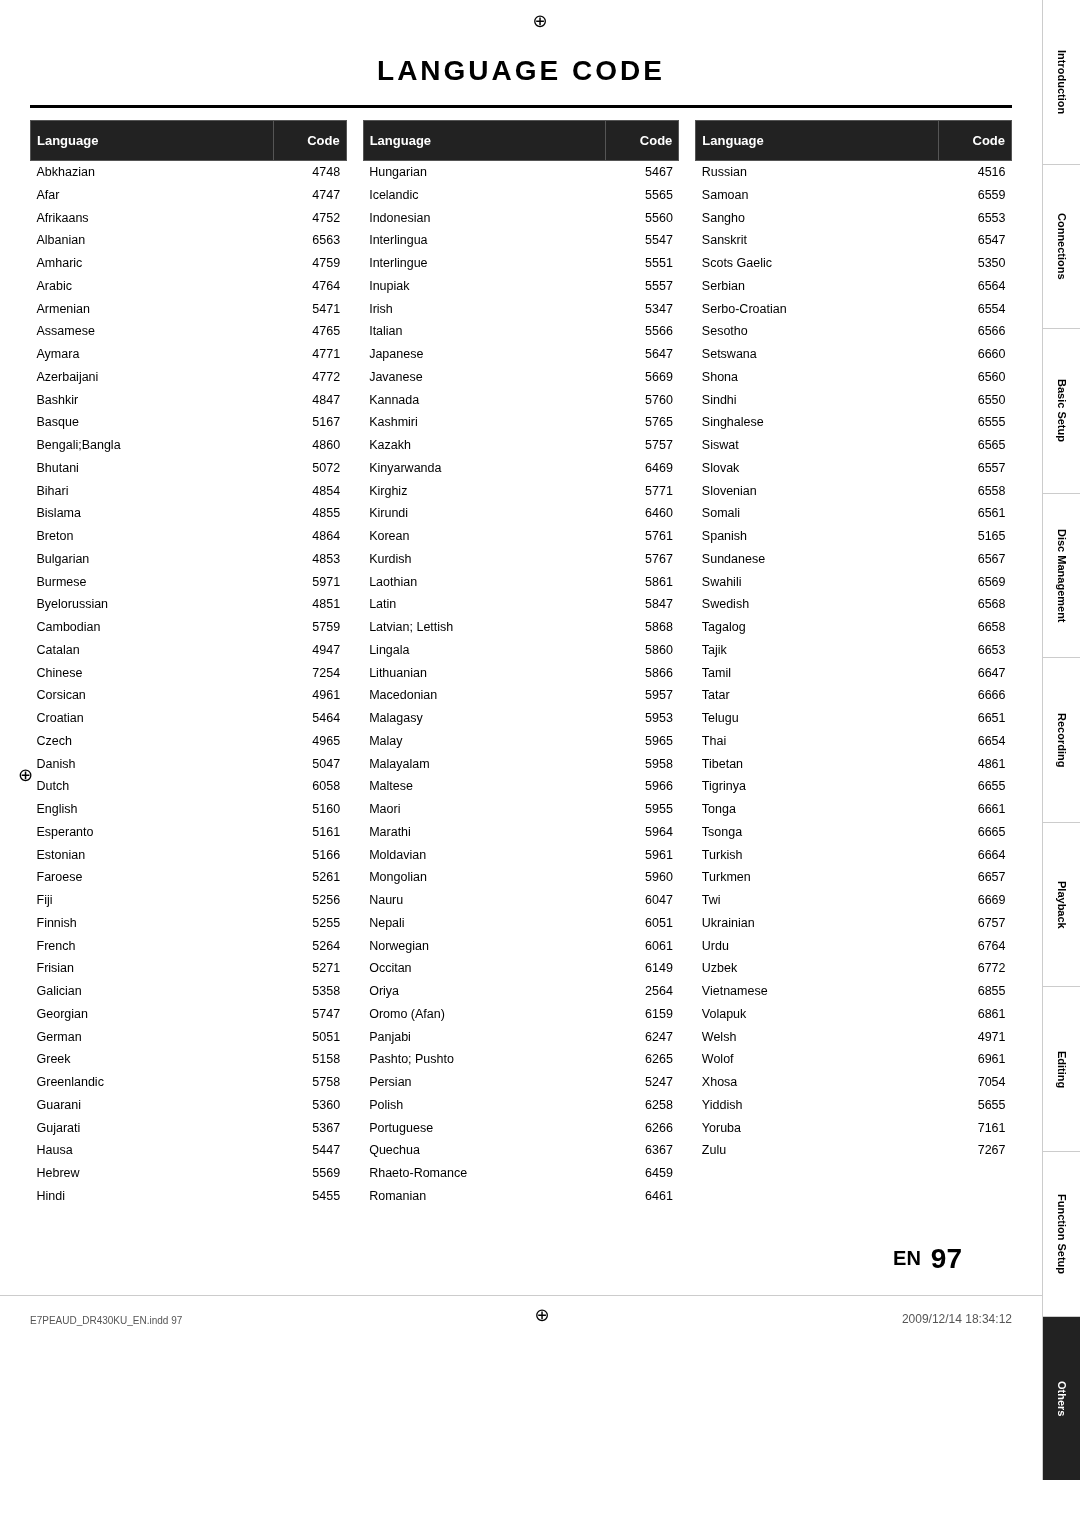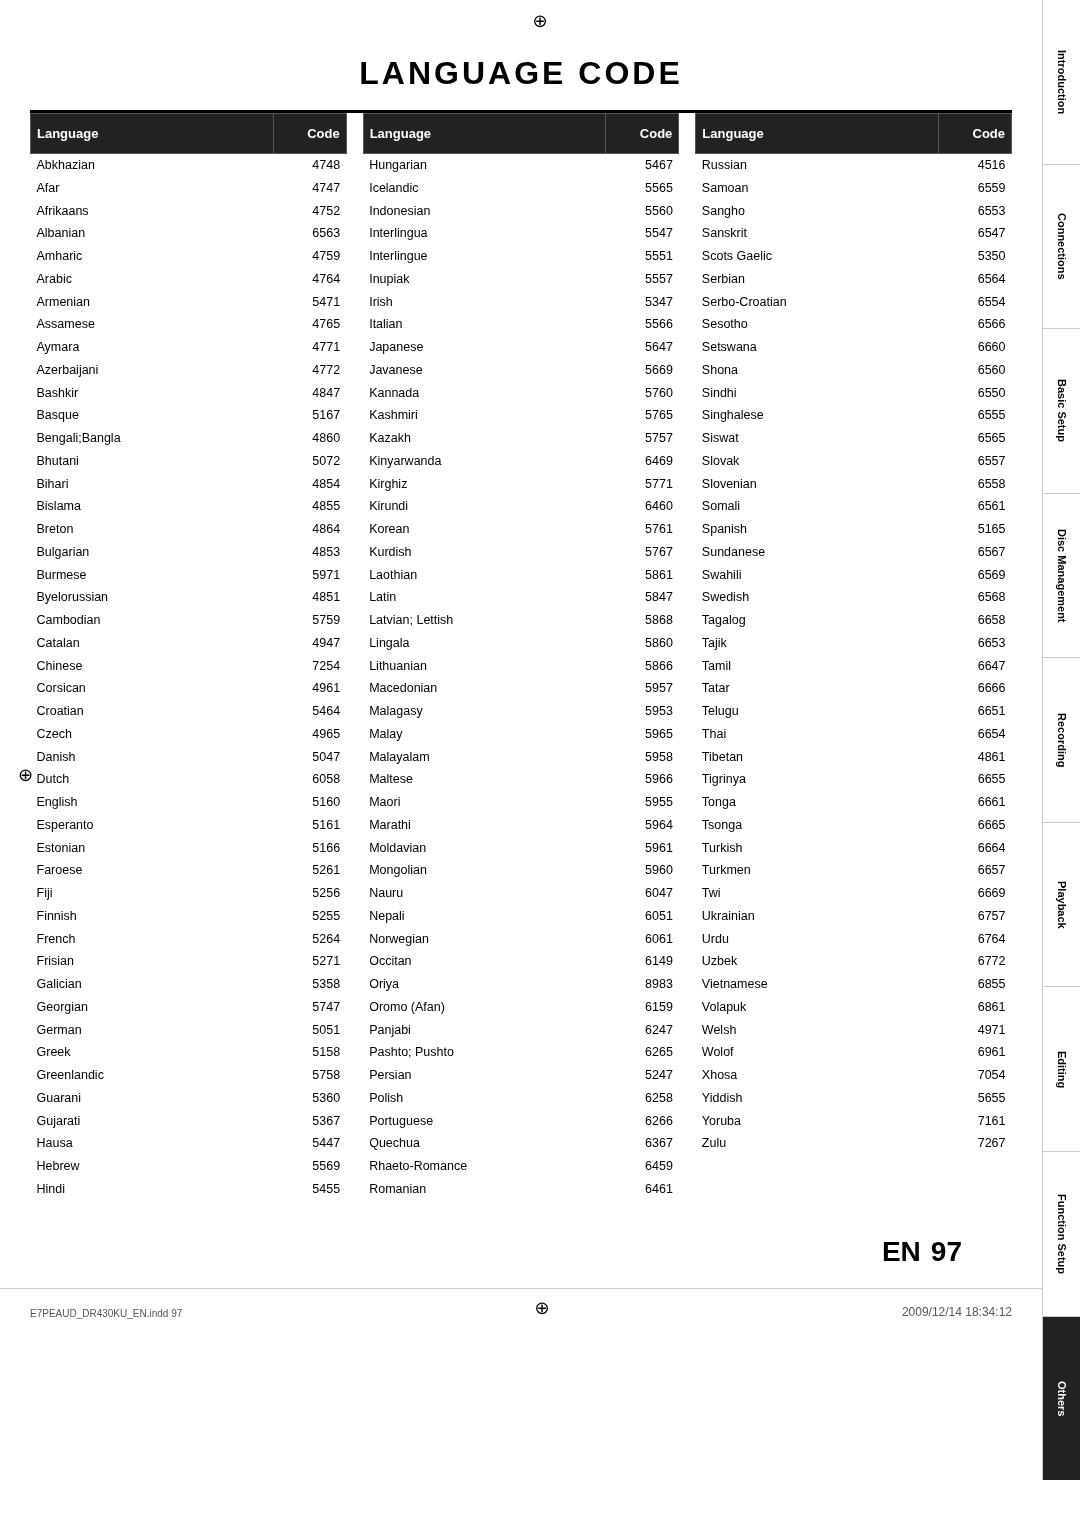--- a/index.html
+++ b/index.html
@@ -55,26 +55,26 @@
 
     
     .main-content {
       margin-right: 38px;
       padding: 0 30px 20px 30px;
     }
 
     
     .page-title {
       text-align: center;
-      font-size: 32px;
+      font-size: 28px;
       font-weight: 900;
       letter-spacing: 3px;
       padding: 18px 0 18px 0;
       border-bottom: 3px solid #000;
-      margin-bottom: 0;
+      margin-bottom: 12px;
     }
 
     
     .tables-wrapper {
       display: flex;
       gap: 0;
       align-items: flex-start;
       margin-top: 0;
     }
 
@@ -136,21 +136,21 @@
     }
     .footer-right {
       font-size: 12px;
       color: #555;
     }
     .page-number {
       font-size: 28px;
       font-weight: bold;
     }
     .en-label {
-      font-size: 28px;
+      font-size: 20px;
       font-weight: bold;
       margin-right: 10px;
     }
 
     
     .left-mark {
       position: absolute;
       left: 18px;
       top: 50%;
       font-size: 18px;
@@ -532,21 +532,21 @@
           <tr>
             <td>Norwegian</td>
             <td class="code-val">6061</td>
           </tr>
           <tr>
             <td>Occitan</td>
             <td class="code-val">6149</td>
           </tr>
           <tr>
             <td>Oriya</td>
-            <td class="code-val">8983</td>
+            <td class="code-val">2564</td>
           </tr>
           <tr>
             <td>Oromo (Afan)</td>
             <td class="code-val">6159</td>
           </tr>
           <tr>
             <td>Panjabi</td>
             <td class="code-val">6247</td>
           </tr>
           <tr>

